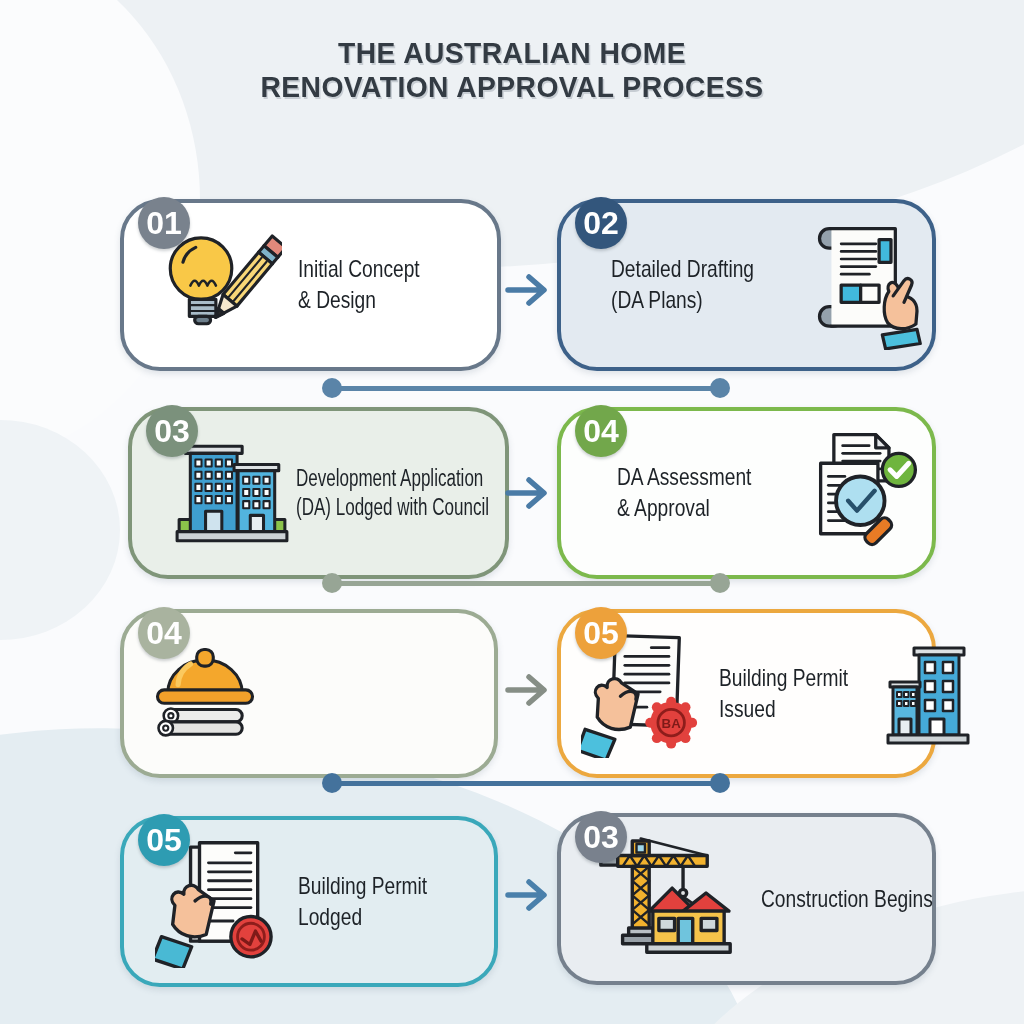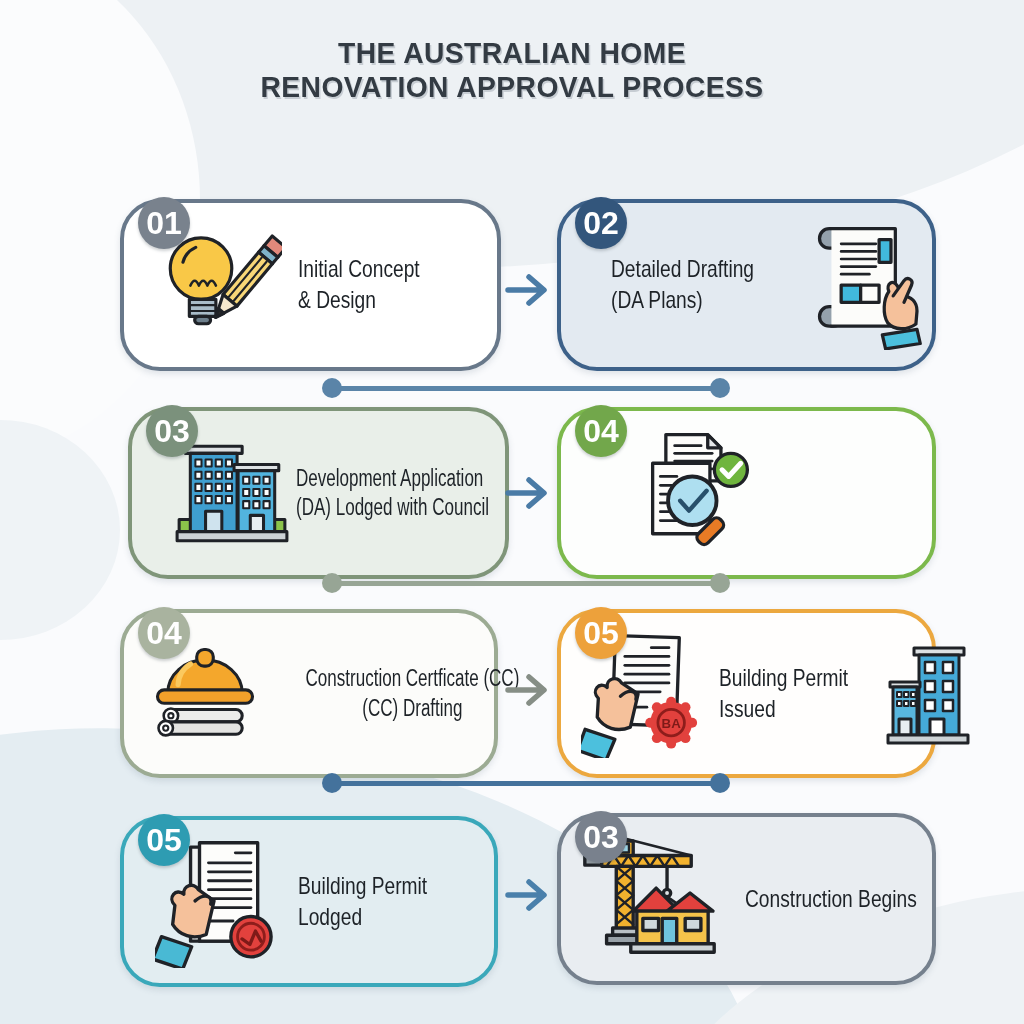--- a/index.html
+++ b/index.html
@@ -167,20 +167,26 @@
           <div>Development Application</div>
           <div>(DA) Lodged with Council</div>
         </div>
       </div>
     </div>
   </div>
 
   <div class="box" style="left: 557px; top: 407px; width: 371px; height: 164px; --border: #7cb94c; --fill: #fdfefd; --badge: #72a74b;">
     <div class="badge">04</div>
     <div class="content" style="padding-left:56px">
+      <div class="label">
+        <div class="lines">
+          <div>DA Assessment</div>
+          <div>&amp; Approval</div>
+        </div>
+      </div>
       <div class="icon" style="width:155px">
         <svg width="135" height="130" viewBox="0 0 120 118" fill="none" stroke="#1f2227" stroke-width="3" stroke-linecap="round" stroke-linejoin="round">
           <path d="M34,6 h38 l12,12 v30 h-50 z" fill="#fdfdfb"></path>
           <path d="M72,6 l12,12 h-12 z" fill="#e4e7e9"></path>
           <line x1="42" y1="16" x2="66" y2="16" stroke-width="2.5"></line>
           <line x1="42" y1="23" x2="76" y2="23" stroke-width="2.5"></line>
           <line x1="42" y1="30" x2="76" y2="30" stroke-width="2.5"></line>
           <line x1="42" y1="37" x2="76" y2="37" stroke-width="2.5"></line>
           <rect x="22" y="32" width="52" height="64" fill="#fdfdfb"></rect>
           <line x1="29" y1="44" x2="44" y2="44" stroke-width="2.5"></line>
@@ -210,26 +216,20 @@
           <rect x="52" y="16" width="16" height="16" rx="7" fill="#f4a72c"></rect>
           <path d="M34,50 a27,25 0 0 1 12,-20" stroke="#fbc95e" stroke-width="5" fill="none"></path>
           <rect x="14" y="55" width="92" height="13" rx="6.5" fill="#f2a02a"></rect>
           <rect x="22" y="74" width="74" height="12" rx="6" fill="#ececea"></rect>
           <circle cx="27" cy="80" r="7" fill="#ffffff" stroke-width="2.5"></circle>
           <circle cx="27" cy="80" r="2.5" stroke-width="2"></circle>
           <rect x="16" y="86" width="80" height="12" rx="6" fill="#e4e4e2"></rect>
           <circle cx="22" cy="92" r="7" fill="#ffffff" stroke-width="2.5"></circle>
           <circle cx="22" cy="92" r="2.5" stroke-width="2"></circle>
         </svg>
-      </div>
-      <div class="label">
-        <div class="lines sm ctr">
-          <div>Construction Certficate (CC)</div>
-          <div>(CC) Drafting</div>
-        </div>
       </div>
     </div>
   </div>
 
   <div class="box" style="left: 557px; top: 609px; width: 371px; height: 161px; --border: #eca83f; --fill: #fffefd; --badge: #eda13b;">
     <div class="badge">05</div>
     <div class="content" style="padding-left:16px">
       <div class="icon" style="width:142px">
         <svg width="134" height="128" viewBox="0 0 118 116" fill="none" stroke="#1f2227" stroke-width="3" stroke-linecap="round" stroke-linejoin="round">
           <rect x="28" y="6" width="58" height="80" fill="#fdfdfb" transform="rotate(2 57 46)"></rect>
@@ -323,21 +323,21 @@
         <div class="lines">
           <div>Building Permit</div>
           <div>Lodged</div>
         </div>
       </div>
     </div>
   </div>
 
   <div class="box" style="left: 557px; top: 813px; width: 371px; height: 164px; --border: #75808d; --fill: #e9edf1; --badge: #79818d;">
     <div class="badge">03</div>
-    <div class="content" style="padding-left:16px">
+    <div class="content" style="padding-left:32px">
       <div class="icon" style="width:168px">
         <svg width="162" height="136" viewBox="0 0 134 112" fill="none" stroke="#1f2227" stroke-width="2.8" stroke-linecap="round" stroke-linejoin="round">
           <rect x="4" y="14" width="14" height="14" fill="#98a1a8"></rect>
           <path d="M37,6 L92,20" stroke-width="2.2"></path>
           <rect x="18" y="20" width="74" height="9" fill="#f2b22e"></rect>
           <path d="M22,29 l6,-9 l6,9 l6,-9 l6,9 l6,-9 l6,9 l6,-9 l6,9 l6,-9 l6,9" stroke-width="2" fill="none"></path>
           <rect x="30" y="8" width="14" height="12" fill="#f2b22e"></rect>
           <rect x="33.5" y="10.5" width="7" height="7" fill="#9fd8ea" stroke-width="2"></rect>
           <rect x="30" y="29" width="14" height="57" fill="#f2b22e"></rect>
           <path d="M30,29 l14,12 m0,-12 l-14,12 m0,0 l14,12 m0,-12 l-14,12 m0,0 l14,12 m0,-12 l-14,12 m0,0 l14,12 m0,-12 l-14,12" stroke-width="2" fill="none"></path>

